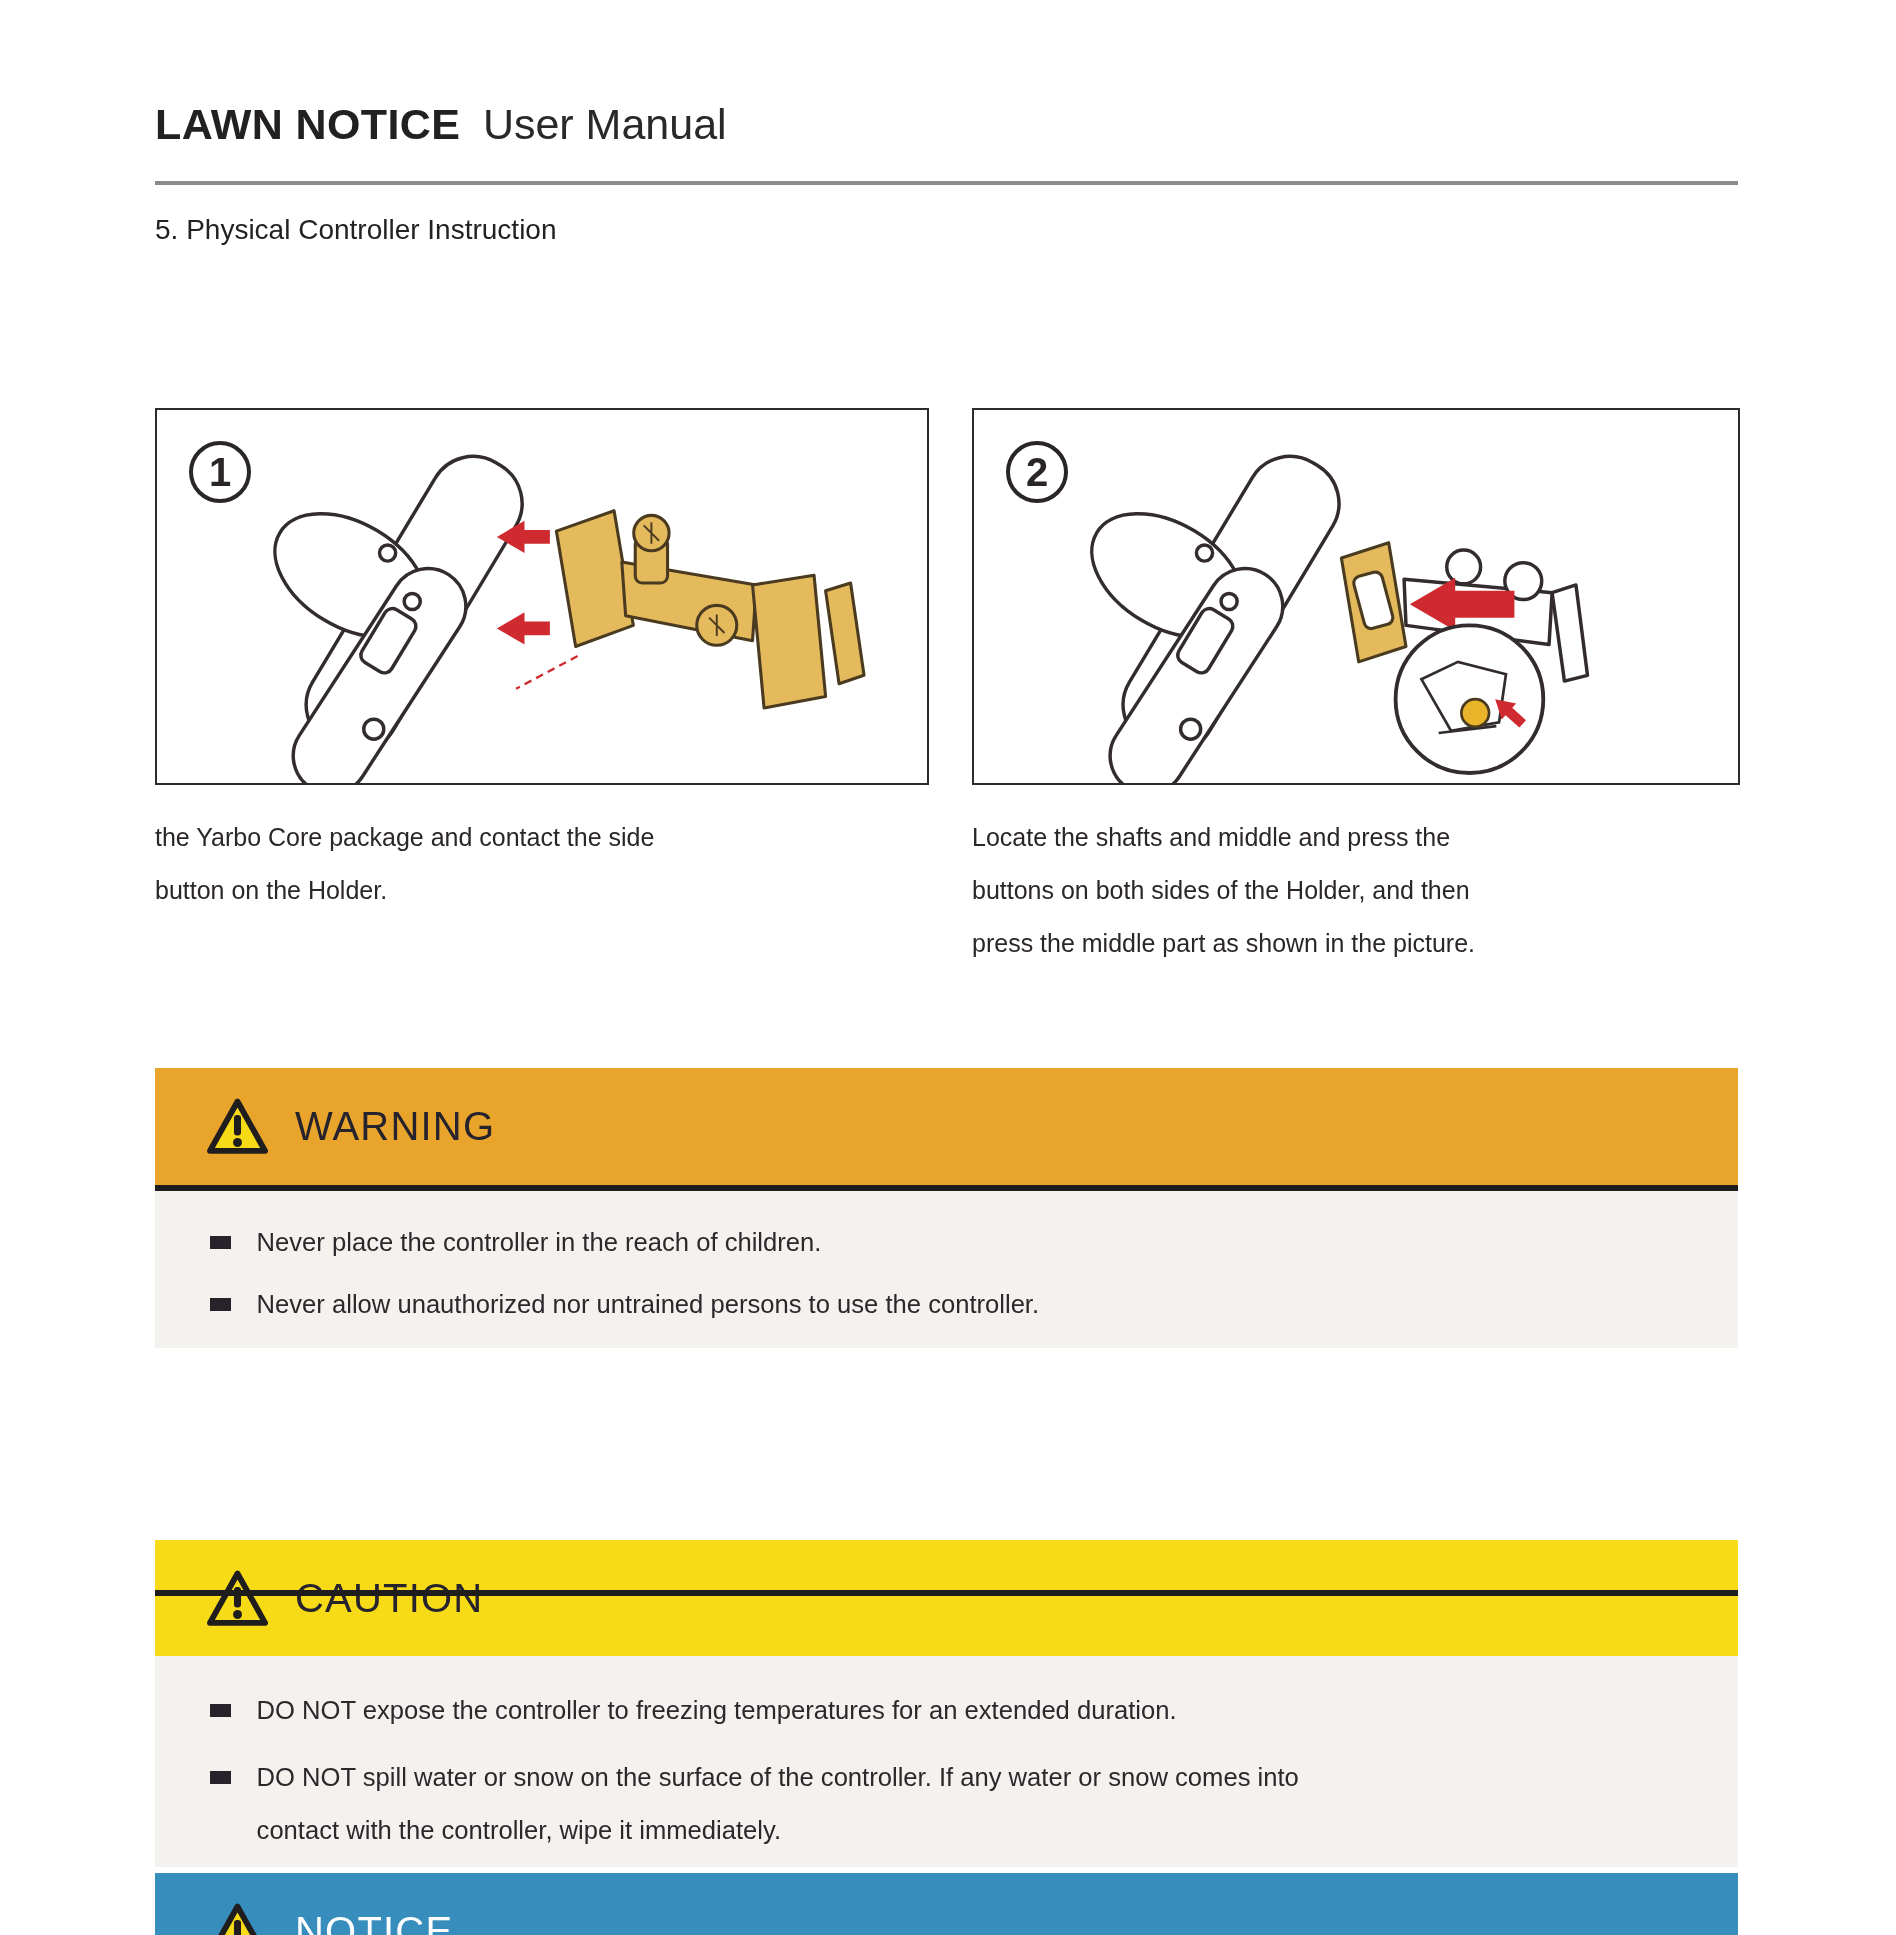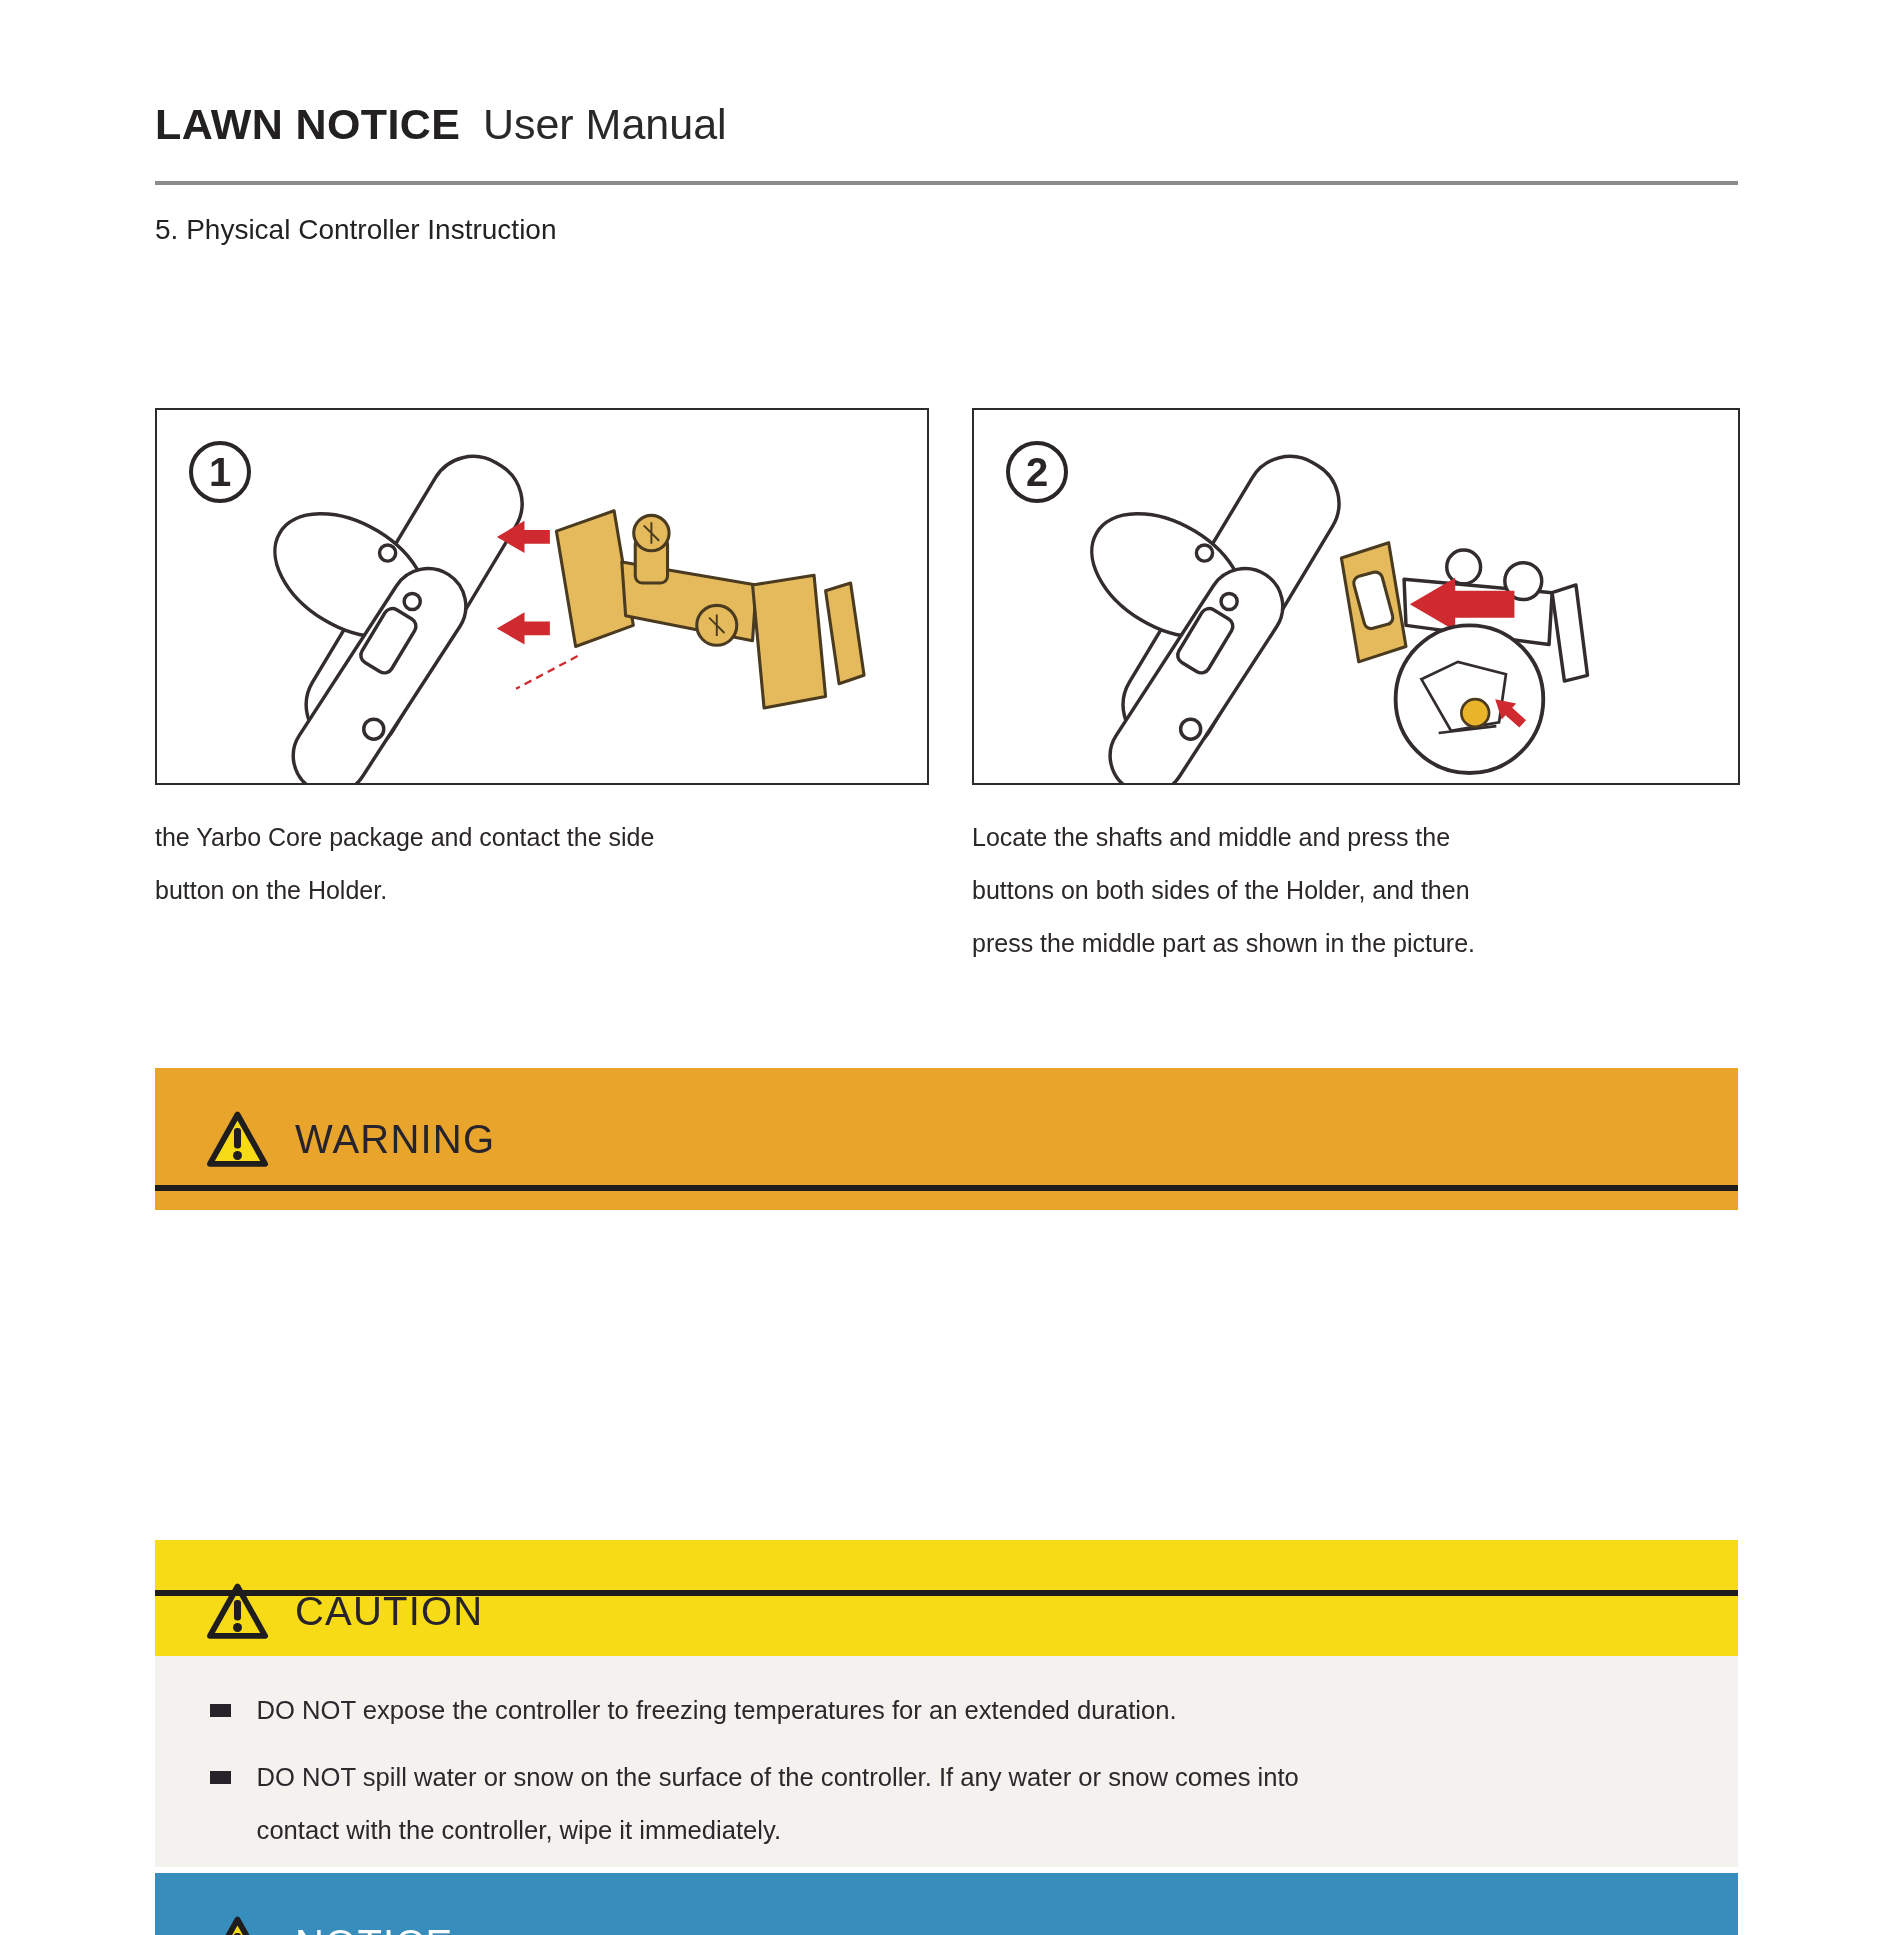--- a/index.html
+++ b/index.html
@@ -20,21 +20,21 @@
   .fig-number{position:absolute;left:32px;top:31px;width:62px;height:62px;border:4.3px solid #2A2527;
               border-radius:50%;display:flex;align-items:center;justify-content:center;
               font-size:40px;font-weight:700;color:#2A2527;box-sizing:border-box;background:#fff;z-index:2;}
   .illus{position:absolute;left:0;top:0;width:100%;height:100%;}
 
   .caption{position:absolute;top:811px;font-size:25px;line-height:53px;color:#2B2628;}
   #cap1{left:155px;width:778px;}
   #cap2{left:972px;width:778px;}
 
   
-  .alert-header{position:absolute;left:155px;width:1583px;height:142px;display:flex;align-items:center;
+  .alert-header{position:absolute;left:155px;width:1583px;height:117px;display:flex;align-items:center;
                 padding-left:50px;box-sizing:border-box;}
   .alert-sep{position:absolute;left:155px;width:1583px;height:5.8px;background:#1E1C1D;}
   .alert-body{position:absolute;left:155px;width:1583px;background:#F3F2EF;box-sizing:border-box;padding-left:55px;}
   .alert-label{font-size:40px;margin-left:25px;letter-spacing:1.2px;color:#26232C;white-space:nowrap;}
   .tri-icon{width:65px;height:59px;flex:0 0 auto;}
 
   #warning-header{top:1068px;background:#E9A42C;}
   #warning-sep{top:1185px;}
   #warning-body{top:1191px;height:157px;padding-top:25px;}
 
@@ -151,20 +151,30 @@
 
   <div class="alert-header" id="warning-header">
     <svg class="tri-icon" viewBox="0 0 100 92">
       <path d="M50 7 L93 84 L7 84 Z" fill="#F8DB17" stroke="#1F1D1E" stroke-width="9" stroke-linejoin="round"></path>
       <rect x="44.5" y="28" width="11" height="32" rx="5" fill="#1F1D1E"></rect>
       <circle cx="50" cy="71" r="7" fill="#1F1D1E"></circle>
     </svg>
     <span class="alert-label">WARNING</span>
   </div>
   <div class="alert-sep" id="warning-sep"></div>
+  <div class="alert-body" id="warning-body">
+    <div class="bullet-row">
+      <span class="bullet-marker"></span>
+      <div class="bullet-text">Never place the controller in the reach of children.</div>
+    </div>
+    <div class="bullet-row">
+      <span class="bullet-marker"></span>
+      <div class="bullet-text">Never allow unauthorized nor untrained persons to use the controller.</div>
+    </div>
+  </div>
 
   <div class="alert-header" id="caution-header">
     <svg class="tri-icon" viewBox="0 0 100 92">
       <path d="M50 7 L93 84 L7 84 Z" fill="#F8DB17" stroke="#1F1D1E" stroke-width="9" stroke-linejoin="round"></path>
       <rect x="44.5" y="28" width="11" height="32" rx="5" fill="#1F1D1E"></rect>
       <circle cx="50" cy="71" r="7" fill="#1F1D1E"></circle>
     </svg>
     <span class="alert-label">CAUTION</span>
   </div>
   <div class="alert-sep" id="caution-sep"></div>

